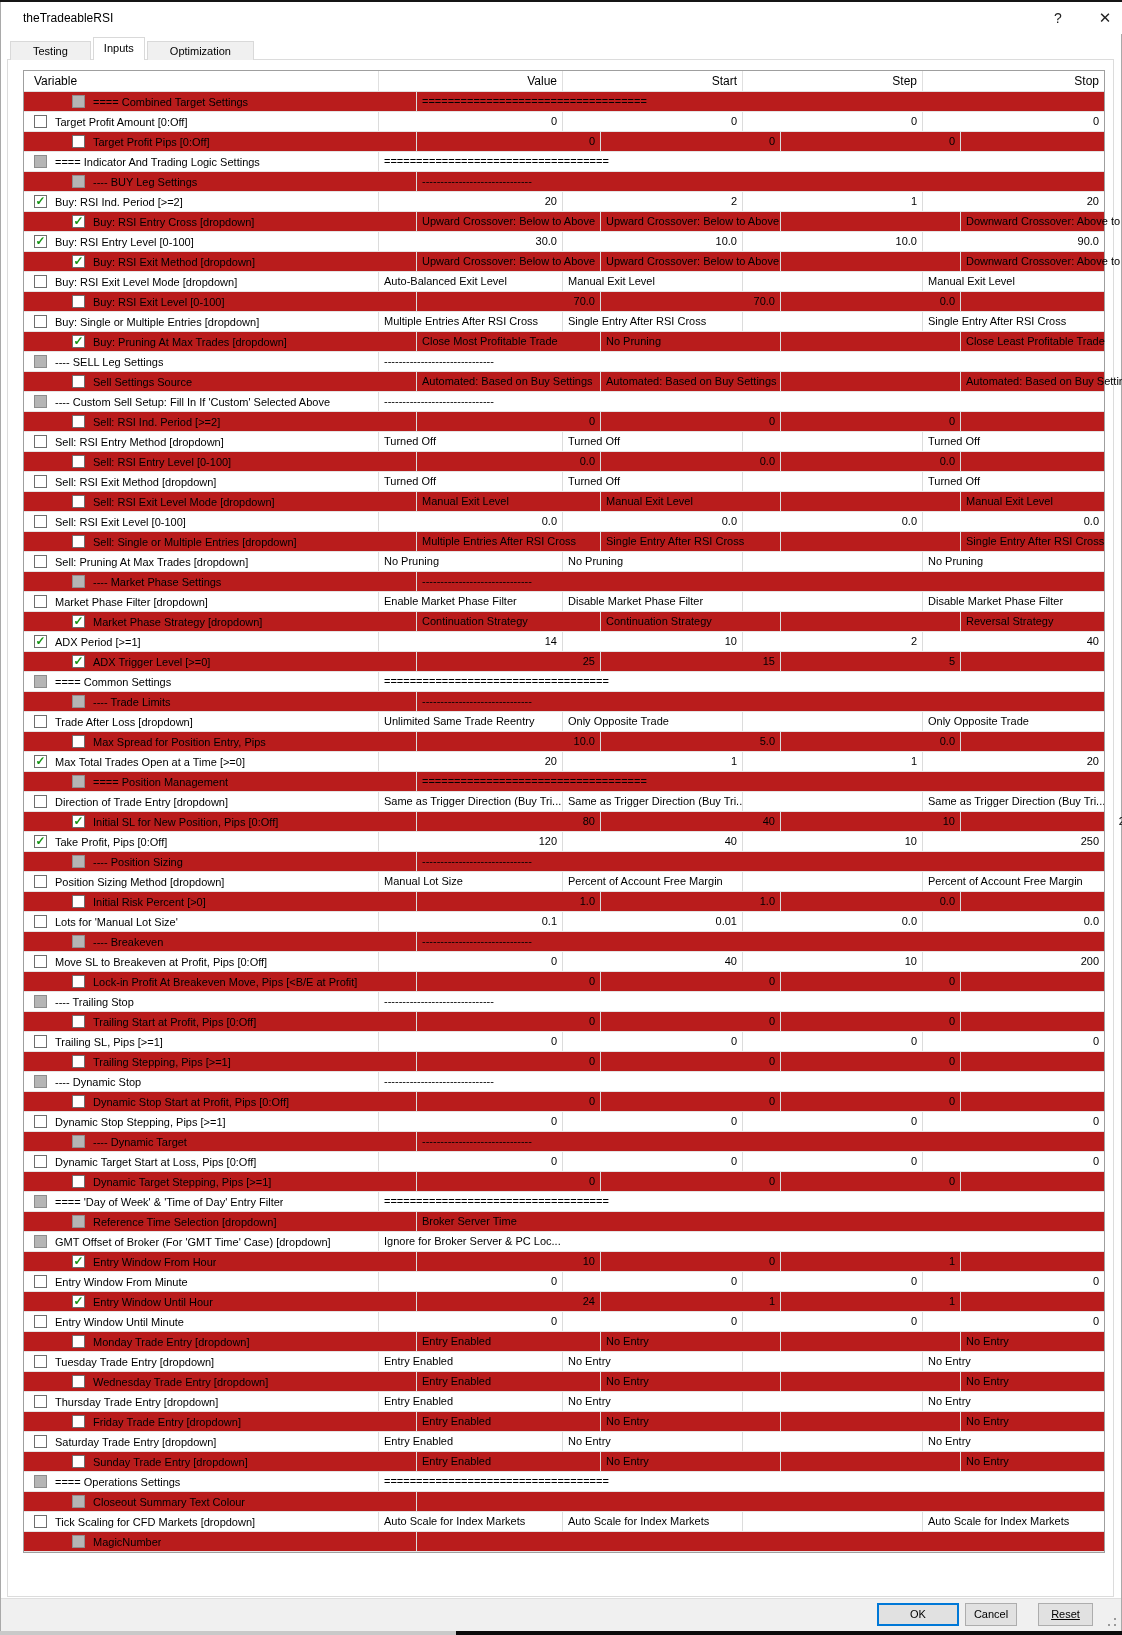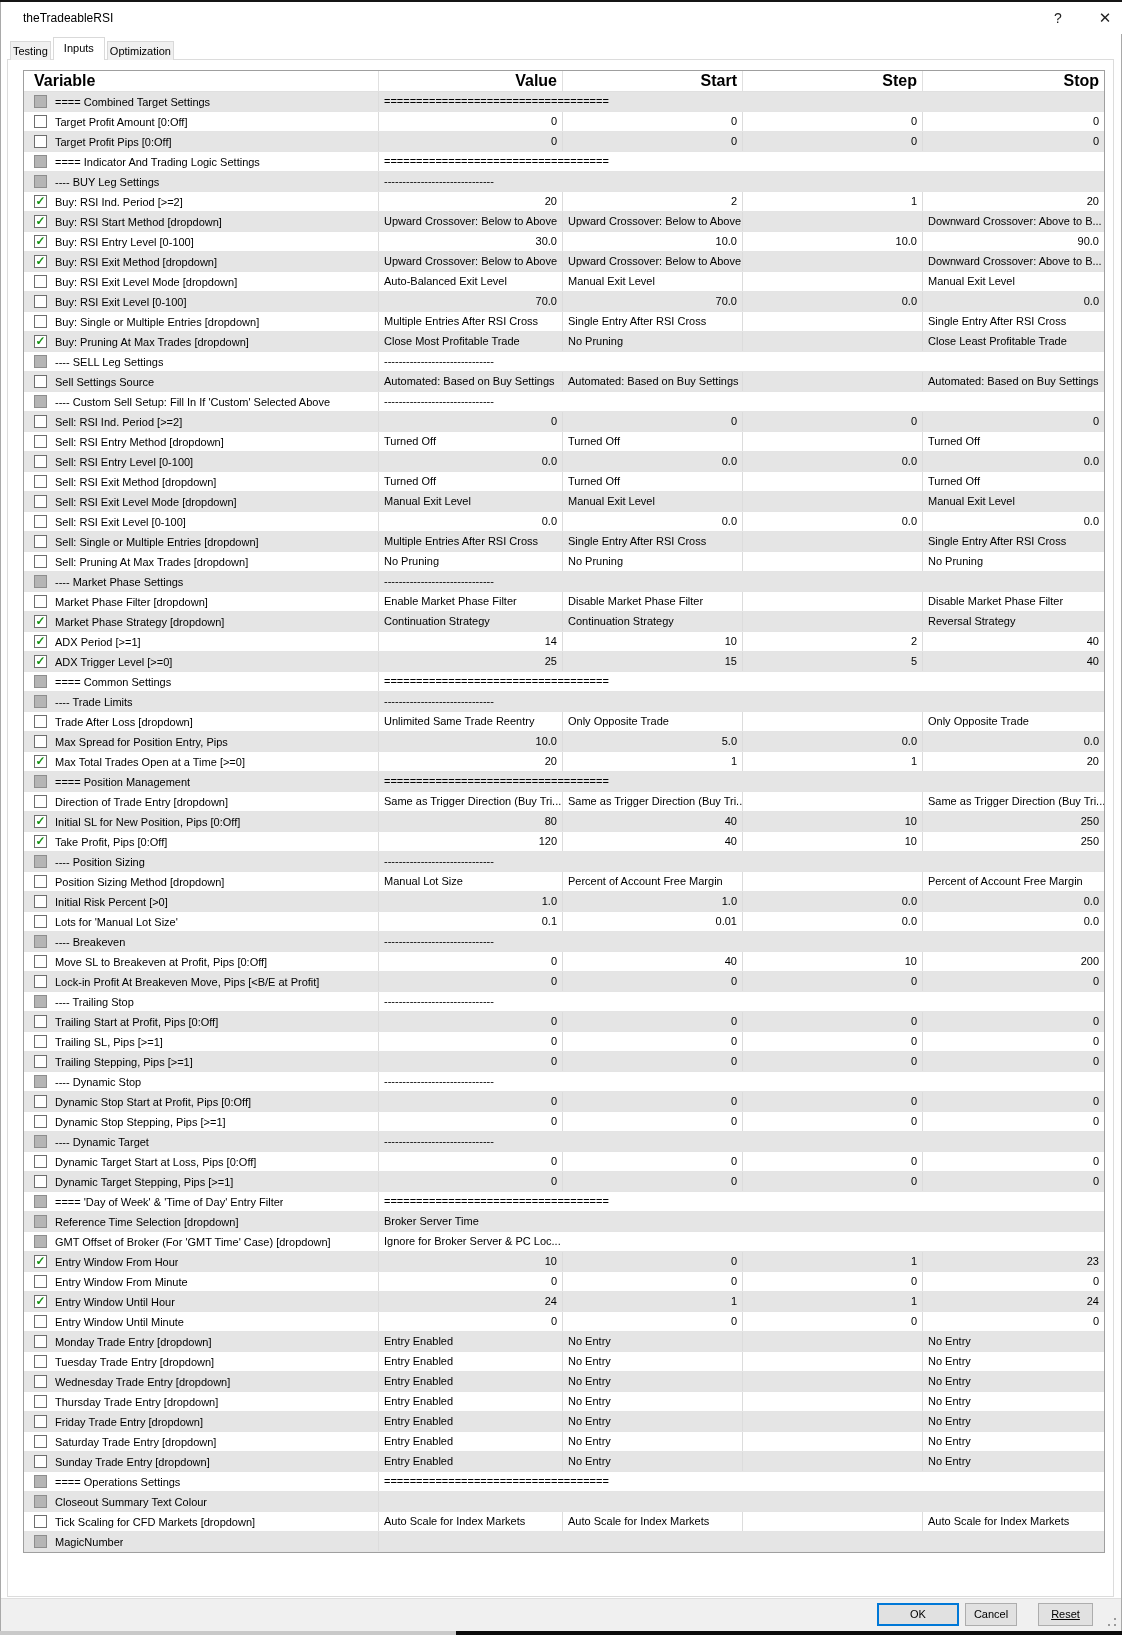--- a/index.html
+++ b/index.html
@@ -12,42 +12,42 @@
   .edge-bottom-r{position:absolute;left:456px;top:1631px;width:666px;height:4px;background:#0b0b0b;}
 
   .titlebar{position:absolute;left:10px;top:2px;width:1120px;height:32px;background:#fff;}
   .title{position:absolute;left:13px;top:0;height:32px;line-height:32px;font-size:12px;color:#000;}
   .tb-btn{position:absolute;top:0;width:34px;height:32px;text-align:center;line-height:32px;
           font-size:14px;color:#222;cursor:default;}
   .tb-help{left:1031px;}
   .tb-close{left:1078px;font-size:15px;}
 
   .tabs{position:absolute;left:10px;top:37px;height:23px;display:flex;align-items:flex-end;z-index:3;}
-  .tab{height:19px;line-height:18px;padding:0 2px;font-size:11px;background:#f0f0f0;
+  .tab{height:19px;line-height:18px;padding:0 22px;font-size:11px;background:#f0f0f0;
        border:1px solid #d9d9d9;border-bottom:none;box-sizing:border-box;margin-right:2px;}
   .tab.active{height:23px;line-height:21px;padding:0 10px;background:#fff;
        border:1px solid #d9d9d9;border-bottom:none;position:relative;z-index:4;}
 
   .tabpage{position:absolute;left:7px;top:59px;width:1107px;height:1538px;background:#fff;
            border:1px solid #dcdcdc;box-sizing:border-box;z-index:1;}
 
   .grid{position:absolute;left:23px;top:70px;width:1082px;height:1483px;background:#fff;
         border:1px solid #9f9f9f;box-sizing:border-box;z-index:2;}
   .hdr{display:grid;grid-template-columns:355px 184px 180px 180px 181px;height:21px;
        border-bottom:1px solid #e0e0e0;box-sizing:border-box;background:#fff;}
-  .hdr .hc{font-size:16px;line-height:20px;border-right:1px solid #e0e0e0;box-sizing:border-box;
-       white-space:nowrap;overflow:hidden;font-weight:bold;}
+  .hdr .hc{font-size:12px;line-height:20px;border-right:1px solid #e0e0e0;box-sizing:border-box;
+       white-space:nowrap;overflow:hidden;}
   .hdr .hc:last-child{border-right:none;}
   .hc.hl{padding-left:10px;text-align:left;}
   .hc.hr{padding-right:5px;text-align:right;}
 
   .row{display:grid;height:20px;box-sizing:border-box;border-bottom:1px solid #e4e4e4;}
   .row.cols5{grid-template-columns:355px 184px 180px 180px 181px;}
   .row.cols2{grid-template-columns:355px 725px;}
-  .row.alt{background:#e5e5e5;}
+  .row.alt{background:#b91c1c;padding-left:38px;}
   .c{font-size:11px;line-height:19px;white-space:nowrap;overflow:hidden;box-sizing:border-box;
      padding:0 5px;border-right:1px solid #dcdcdc;}
   .row .c:last-child{border-right:none;}
   .c.merged{border-right:none;overflow:visible;}
   .c.num{text-align:right;}
   .c.txt{text-align:left;}
   .vcell{display:flex;align-items:center;gap:8px;padding-left:10px;border-right:1px solid #dcdcdc;}
   .vlabel{font-size:11px;white-space:nowrap;overflow:hidden;}
 
   .cb{width:13px;height:13px;flex:0 0 13px;box-sizing:border-box;background:#fff;
@@ -156,21 +156,21 @@
             <span class="vlabel">Buy: RSI Ind. Period [&gt;=2]</span>
           </div>
           <div class="c num">20</div>
           <div class="c num">2</div>
           <div class="c num">1</div>
           <div class="c num">20</div>
         </div>
         <div class="row cols5 alt">
           <div class="vcell">
             <div class="cb c"></div>
-            <span class="vlabel">Buy: RSI Start Method [dropdown]</span>
+            <span class="vlabel">Buy: RSI Entry Cross [dropdown]</span>
           </div>
           <div class="c txt">Upward Crossover: Below to Above</div>
           <div class="c txt">Upward Crossover: Below to Above</div>
           <div class="c txt"></div>
           <div class="c txt">Downward Crossover: Above to B...</div>
         </div>
         <div class="row cols5">
           <div class="vcell">
             <div class="cb c"></div>
             <span class="vlabel">Buy: RSI Entry Level [0-100]</span>

